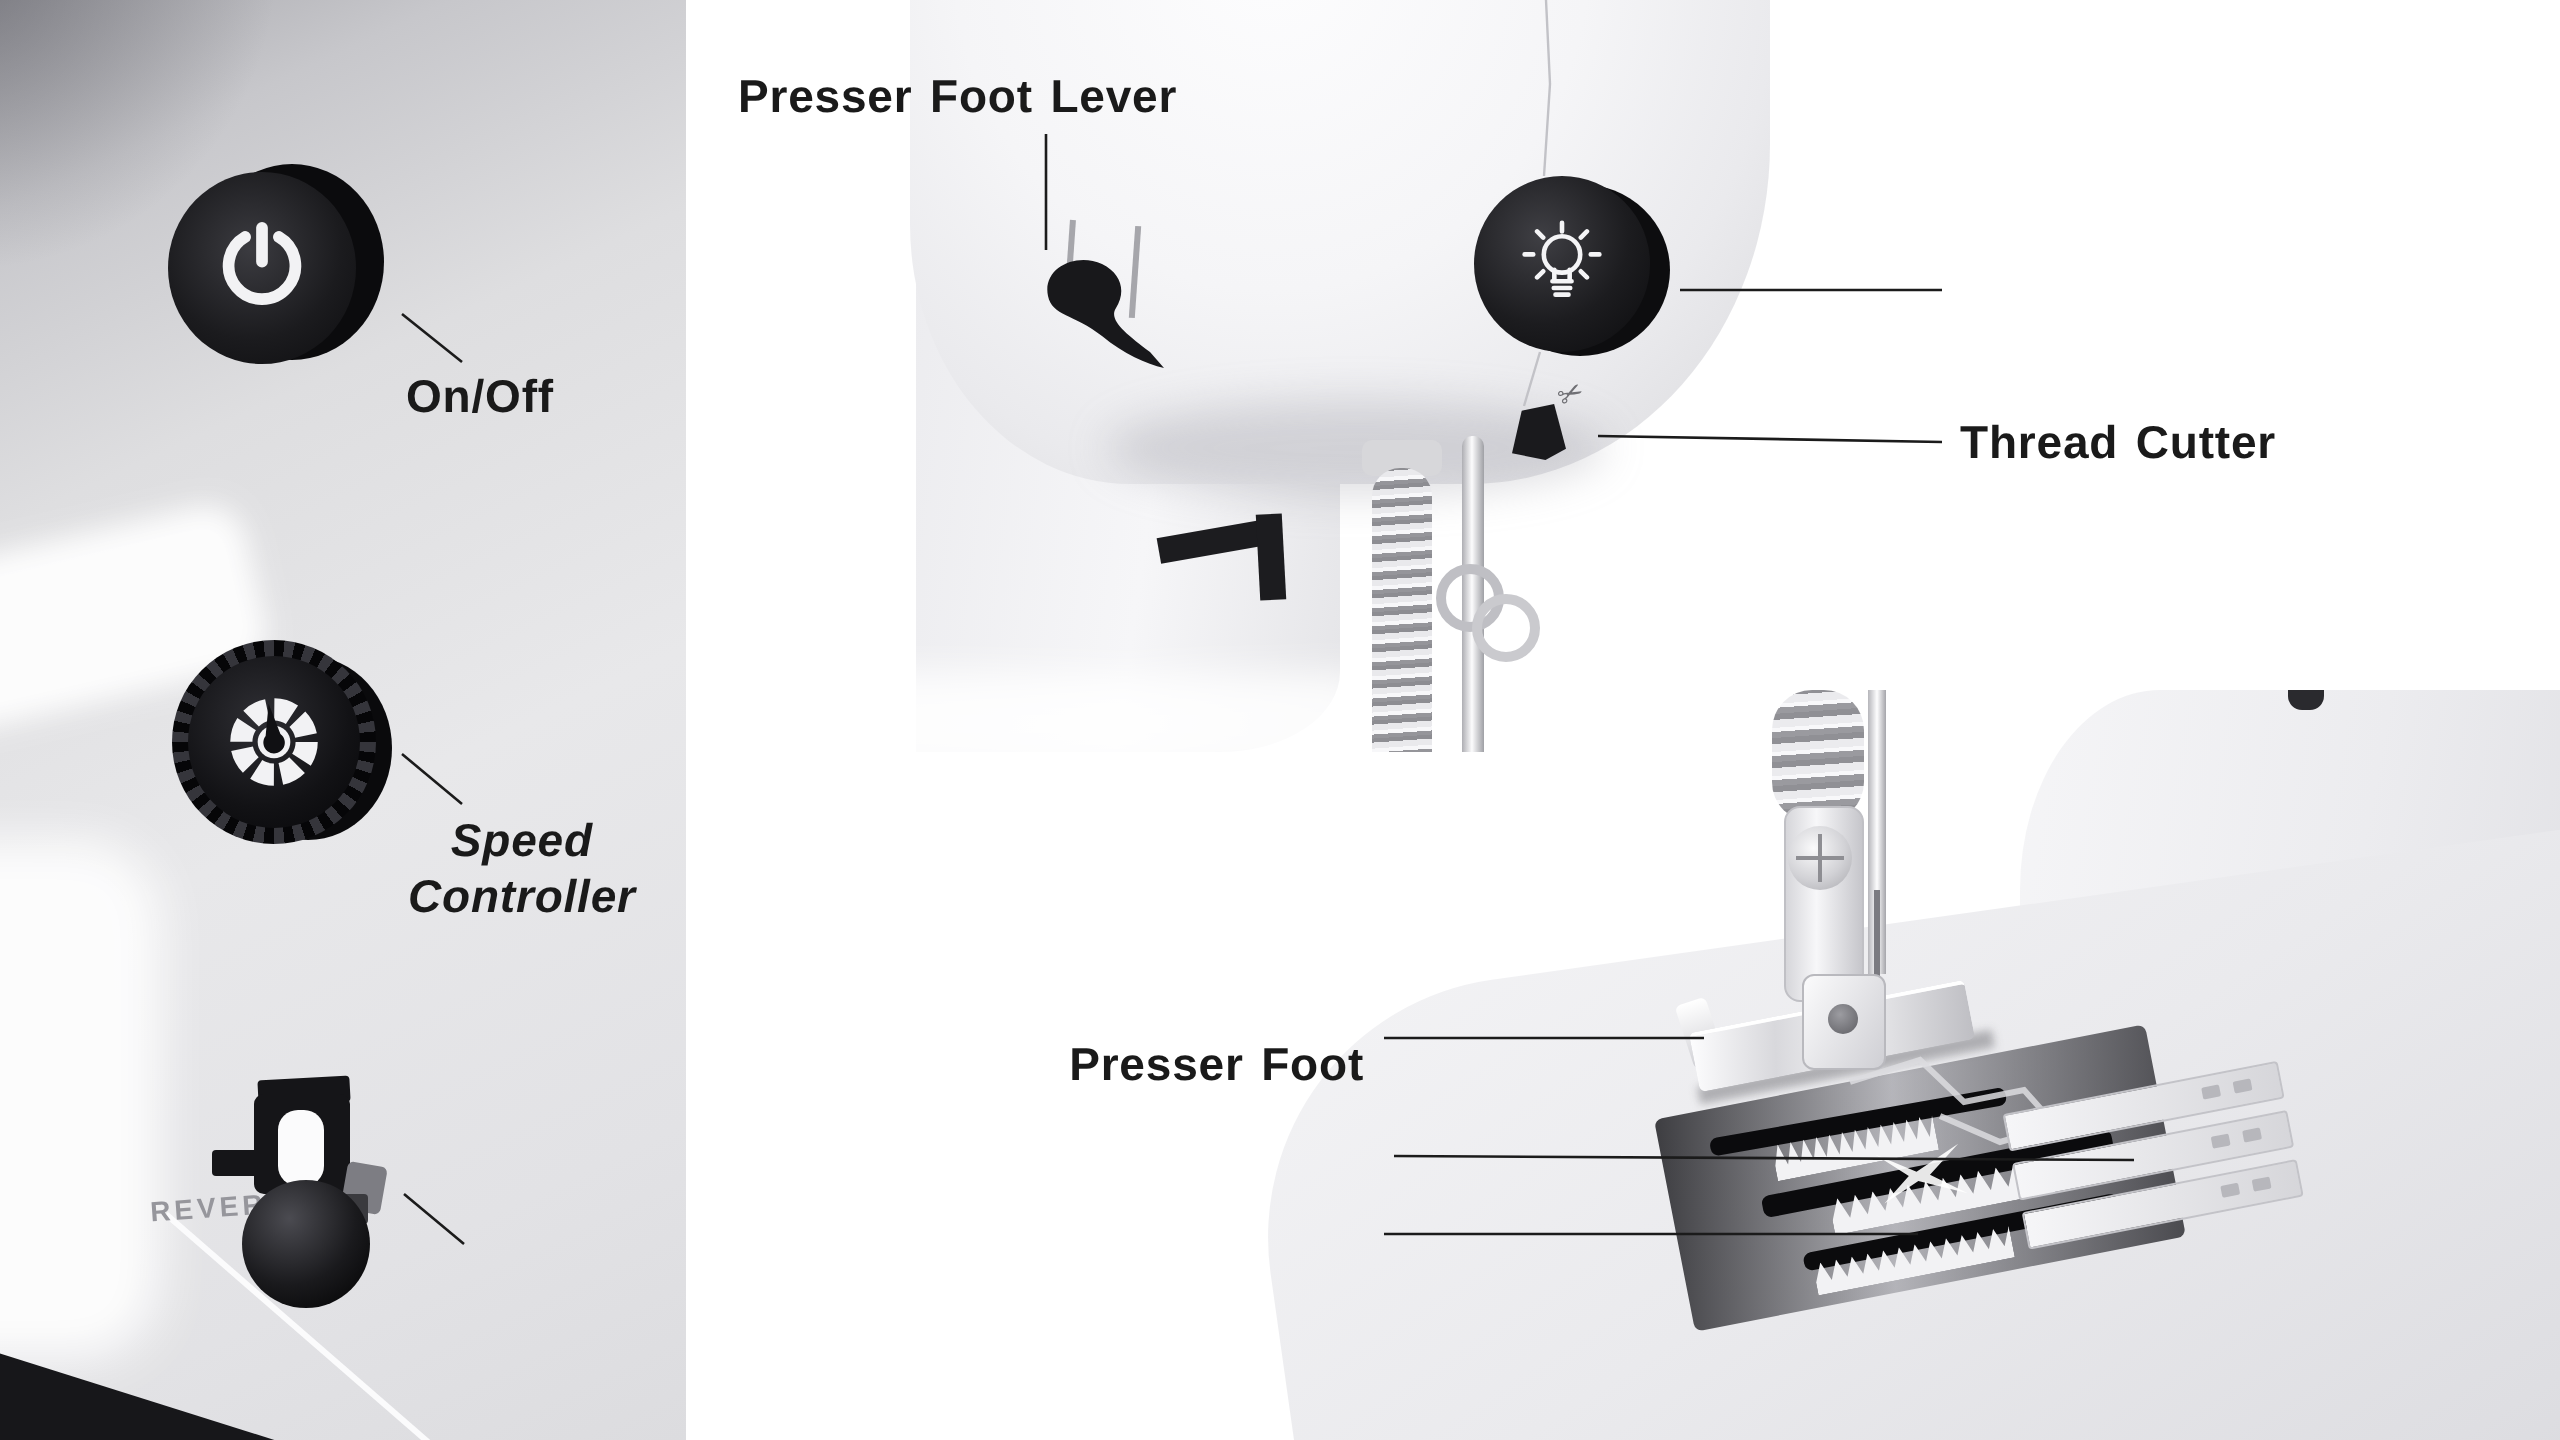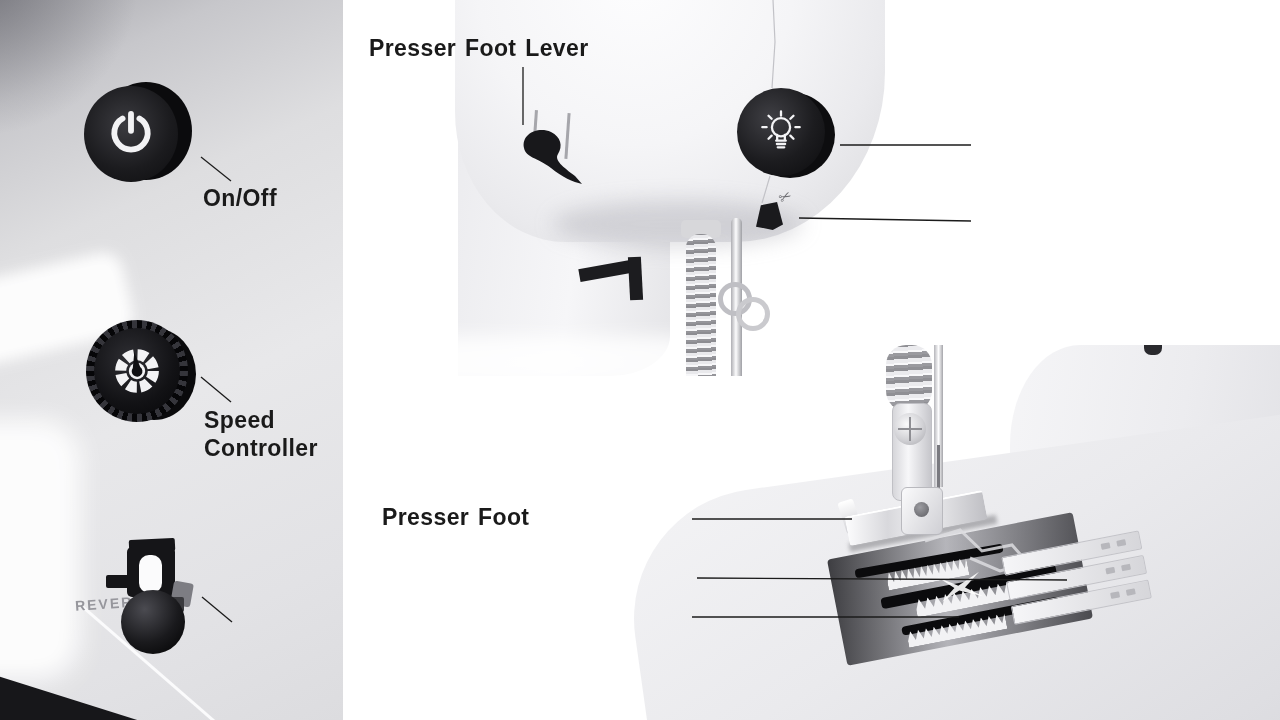--- a/index.html
+++ b/index.html
@@ -1,23 +1,23 @@
 <!DOCTYPE html>
 <html><head>
 <meta charset="utf-8">
 <style>
   html,body{margin:0;padding:0;background:#ffffff;}
   .canvas{position:relative;width:1280px;height:720px;background:#ffffff;overflow:hidden;
           font-family:"Liberation Sans","DejaVu Sans",sans-serif;}
   .abs{position:absolute;}
   
   .lbl{position:absolute;font-size:23px;line-height:26px;font-weight:600;color:#1a1a1a;
-       letter-spacing:.4px;word-spacing:2px;white-space:nowrap;}
-  .lbl2{line-height:28px;}
-  .lbl-r{width:300px;white-space:nowrap;}
+       letter-spacing:.4px;word-spacing:2px;white-space:nowrap;text-align:center;}
+  .lbl2{line-height:28px;font-style:italic;}
+  .lbl-r{width:300px;text-align:right;white-space:nowrap;margin-top:15px;}
   
   .photo-side{left:0;top:0;width:343px;height:720px;overflow:hidden;
      background:linear-gradient(155deg,#a9a9ae 0%,#c7c7cb 12%,#dedee0 30%,#e8e8ea 55%,#e2e2e5 82%,#dcdcdf 100%);}
   .side-highlight1{left:-50px;top:268px;width:180px;height:84px;background:#ffffff;opacity:.92;
      transform:rotate(-13deg);filter:blur(7px);border-radius:20px;}
   .side-highlight2{left:-70px;top:420px;width:150px;height:260px;background:#ffffff;opacity:.9;
      filter:blur(12px);border-radius:40px;}
   .side-corner{left:-60px;top:-60px;width:220px;height:200px;
      background:radial-gradient(circle at 20% 20%,rgba(75,75,83,.5),rgba(75,75,83,0) 65%);}
   .base-face-line{left:84px;top:606px;width:186px;height:3px;background:#fcfcfd;
@@ -267,15 +267,16 @@
       <line x1="692" y1="617" x2="959" y2="617"></line>
     </g>
   </svg>
 
   <div class="lbl" style="left:203px;top:185px">On/Off</div>
   <div class="lbl lbl2" style="left:204px;top:406px">
     <div>Speed</div>
     <div>Controller</div>
   </div>
   <div class="lbl" style="left:369px;top:35px">Presser Foot Lever</div>
+  <div class="lbl" style="left:980px;top:208px">Thread Cutter</div>
   <div class="lbl lbl-r" style="left:382px;top:504px">Presser Foot</div>
 
 </div>
 
 </body></html>

